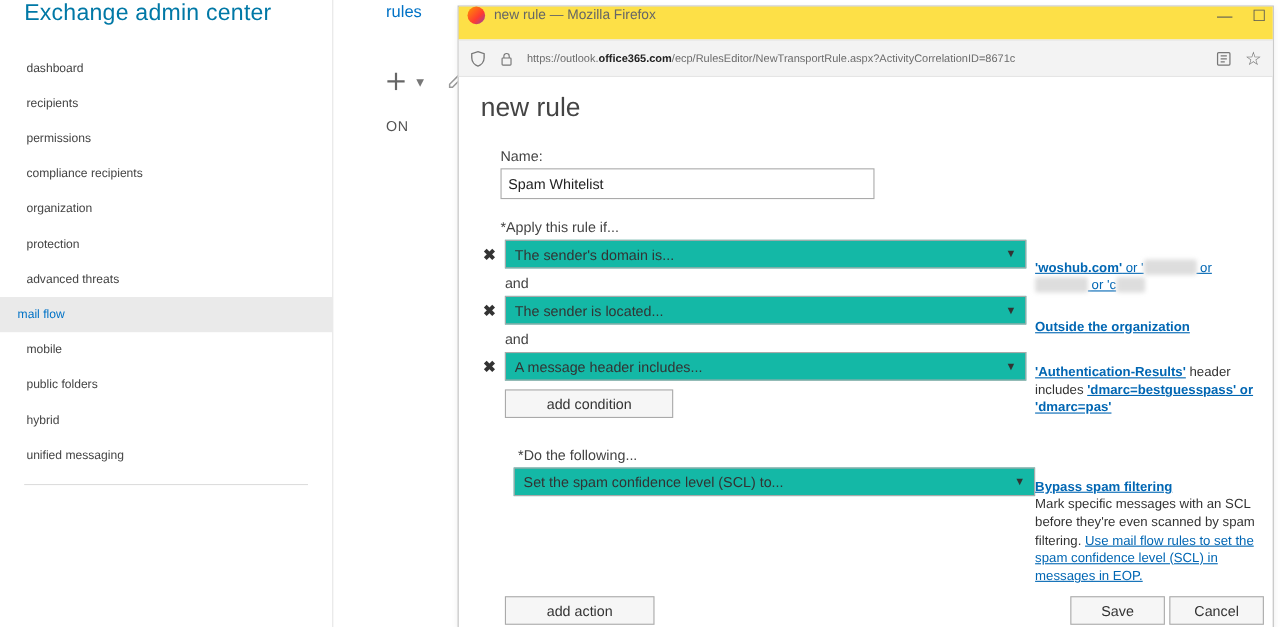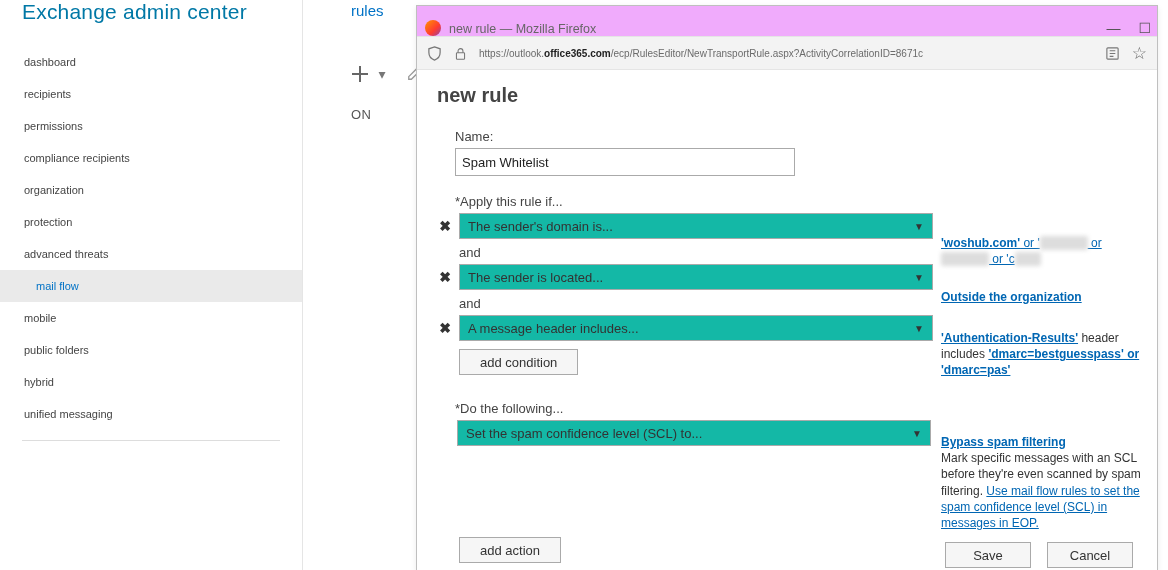--- a/index.html
+++ b/index.html
@@ -1,54 +1,54 @@
 <!DOCTYPE html>
 <html><head>
 <meta charset="utf-8">
 <style>
 html,body{margin:0;padding:0;font-family:"Segoe UI",Arial,sans-serif;font-size:14px;color:#333;background:#fff}
 body{width:1168px;height:570px;overflow:hidden;position:relative}
 .eac{display:flex;height:100%}
 .sidebar{width:303px;box-sizing:border-box;padding:0 0 0 22px;border-right:1px solid #e5e5e5}
 .eac-title{color:#0078a6;font-size:21px;font-weight:400;margin:0 0 22px 0;letter-spacing:.2px}
 .nav-item{padding:10px 0 10px 2px;font-size:11px;color:#444;cursor:pointer}
-.nav-item.active{background:#eaeaea;color:#0072c6;margin-left:-22px;padding-left:36px;margin-right:0}
+.nav-item.active{background:#eaeaea;color:#0072c6;margin-left:-22px;padding-left:16px;margin-right:0}
 .nav-sep{border-top:1px solid #ddd;margin:10px 22px 0 0}
 .main{flex:1;position:relative;padding-left:48px}
 .tabs{font-size:15px;color:#0072c6;padding-top:2px}
 .toolbar{margin-top:46px;display:flex;align-items:center;gap:14px;color:#666}
 .tool{width:18px;height:18px;display:inline-flex;align-items:center;justify-content:center;color:#777}
 .on-label{margin-top:24px;font-size:13px;color:#555;letter-spacing:.5px}
 
 .fx{position:absolute;left:416px;top:5px;width:740px;height:564px;background:#fff;border:1px solid #bfbfbf;box-shadow:0 2px 6px rgba(0,0,0,.08)}
-.fx-titlebar{height:30px;display:flex;align-items:flex-end;padding:0 6px 0 8px;background:#f0abfc}
+.fx-titlebar{height:30px;display:flex;align-items:flex-start;padding:0 6px 0 8px;background:#fde047}
 .fx-fav{width:16px;height:16px;border-radius:50%;background:linear-gradient(135deg,#ff9500,#ff3b30 60%,#8e44ad);margin-right:8px}
 .fx-title{flex:1;color:#666;font-size:12.5px}
 .fx-ctl{display:flex;gap:18px;color:#555}
 .fx-ctl span{font-size:14px;cursor:pointer}
 .fx-addr{height:32px;background:#f3f3f3;display:flex;align-items:center;padding:0 10px;gap:12px;border-top:1px solid #e5e5e5;border-bottom:1px solid #e5e5e5}
 .fx-addr .url{flex:1;color:#6b6b6b;font-size:10px;white-space:nowrap;overflow:hidden}
 .fx-addr .url b{color:#222;font-weight:600}
 .fx-ico{color:#6b6b6b}
 .fx-body{padding:14px 20px 0 20px;position:relative;height:calc(100% - 62px);box-sizing:border-box;overflow:hidden}
-.rule-h1{font-size:20px;color:#444;font-weight:700;margin:0 0 22px 0}
+.rule-h1{font-size:24px;color:#444;font-weight:400;margin:0 0 22px 0}
 .field-label{font-size:13px;color:#444;margin:10px 0 4px 0}
 .txt{width:326px;height:22px;border:1px solid #aaa;padding:2px 6px;font-size:13px;color:#222}
 .row{display:flex;align-items:center;margin:4px 0}
 .remove{width:16px;text-align:center;color:#333;font-weight:700;font-size:14px;cursor:pointer;margin-right:6px}
 .dd{flex:0 0 456px;height:24px;border:1px solid #aaa;display:flex;align-items:center;justify-content:space-between;padding:0 8px;font-size:13px;color:#333;background:#14b8a6;cursor:pointer}
 .dd .caret{font-size:10px;color:#333}
 .and{font-size:13px;color:#444;margin:6px 0 2px 22px}
 .btn{height:26px;border:1px solid #aaa;background:#f6f6f6;padding:0 22px;font-size:13px;color:#333;cursor:pointer}
-.btn.small{padding:0 20px}
+.btn.small{padding:0 37px}
 .side-note{position:absolute;left:524px;font-size:12px;color:#333;line-height:1.35;max-width:212px}
 .side-note a,.lnk{color:#0066b3;text-decoration:underline;cursor:pointer}
 .bold{font-weight:700}
 .blur{filter:blur(2px);background:#ddd;color:transparent;border-radius:2px}
-.save-row{position:absolute;bottom:4px;right:24px;display:flex;gap:16px}
+.save-row{position:absolute;bottom:4px;right:8px;display:flex;gap:4px}
 .save-row .btn{width:86px;padding:0;text-align:center}
 svg{display:block}
 </style>
 </head>
 <body>
 
 <div class="eac">
   <div class="sidebar">
     <div class="eac-title">Exchange admin center</div>
     <div id="nav">
@@ -154,22 +154,22 @@
       <span class="remove">✖</span>
       <div class="dd">
           <span>A message header includes...</span>
           <span class="caret">▼</span>
         </div>
     </div>
     <div class="side-note" style="top:260px"><span class="lnk bold">'Authentication-Results'</span><span> header includes </span><span class="lnk bold">'dmarc=bestguesspass' or 'dmarc=pas'</span></div>
 
     <div style="margin:8px 0 0 22px"><button class="btn small">add condition</button></div>
 
-    <div class="field-label" style="margin:26px 0 4px 18px">*Do the following...</div>
-    <div class="row" style="margin-left:20px">
+    <div class="field-label" style="margin:26px 0 4px 34px">*Do the following...</div>
+    <div class="row" style="margin-left:30px">
       <div class="dd">
           <span>Set the spam confidence level (SCL) to...</span>
           <span class="caret">▼</span>
         </div>
     </div>
     <div class="side-note" style="top:364px">
       <span class="lnk bold">Bypass spam filtering</span><br>
       <span>Mark specific messages with an SCL before they're even scanned by spam filtering. </span><span class="lnk">Use mail flow rules to set the spam confidence level (SCL) in messages in EOP.</span>
     </div>
 

